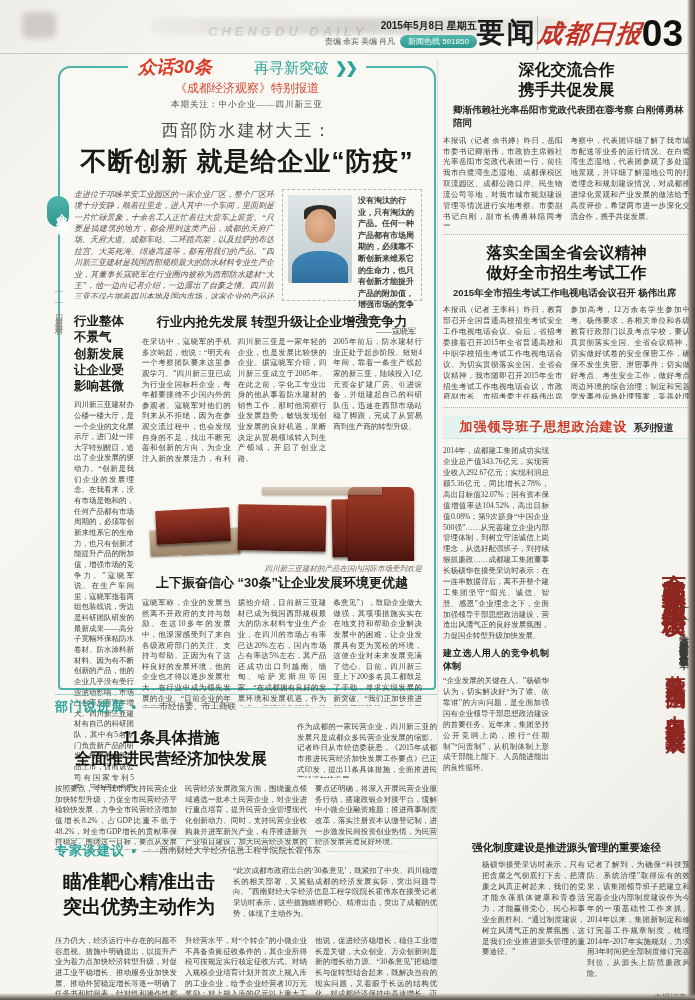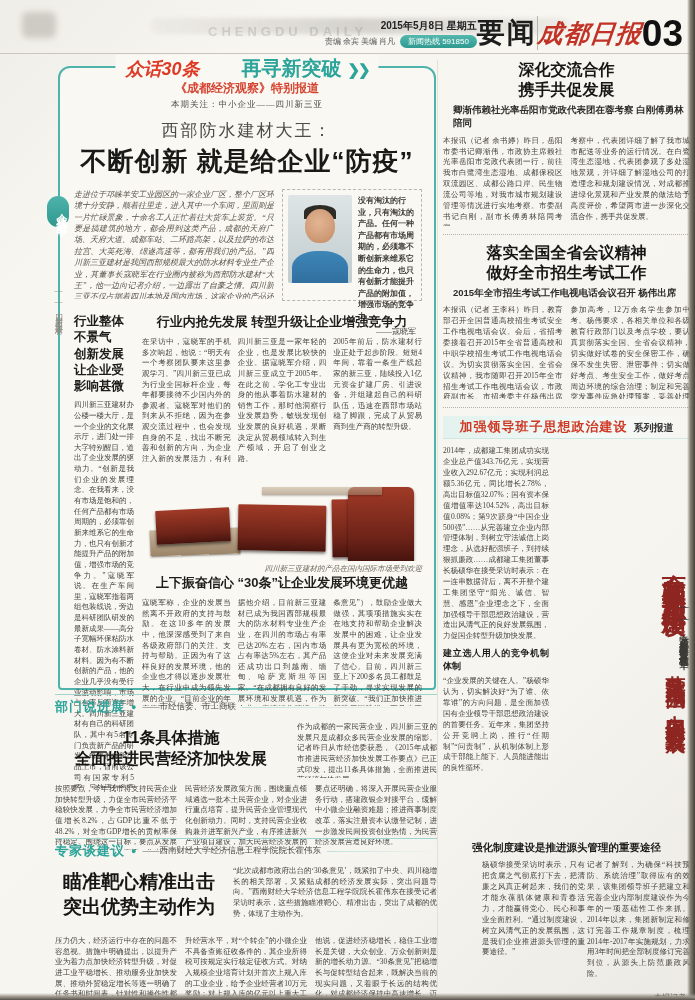--- a/index.html
+++ b/index.html
@@ -8,21 +8,21 @@
     font-family:"Liberation Serif","DejaVu Serif",serif;color:#3d3b38;}
   .edge-right{position:absolute;right:0;top:0;width:8px;height:100%;
     background:linear-gradient(90deg,rgba(90,85,76,0) 0%,#8a8478 40%,#45413a 100%);}
   .edge-bottom{position:absolute;left:0;bottom:0;width:100%;height:7px;
     background:linear-gradient(180deg,rgba(90,85,76,0) 0%,#9a948a 55%,#55504a 100%);}
   .smudge{position:absolute;left:150px;top:18px;width:420px;height:16px;border-radius:8px;
     background:linear-gradient(90deg,rgba(120,118,112,.05),rgba(120,118,112,.28),rgba(120,118,112,.08));filter:blur(2px);}
   .corner-smudge{position:absolute;left:22px;top:12px;width:34px;height:26px;border-radius:6px;
     background:rgba(100,96,88,.25);filter:blur(3px);}
   .watermark{position:absolute;left:208px;top:24px;font-family:"Liberation Sans",sans-serif;
-    font-size:13px;font-weight:bold;letter-spacing:4px;color:rgba(110,108,102,.22);}
+    font-size:13px;font-weight:bold;letter-spacing:4px;color:rgba(110,108,102,.22);font-style:italic;}
 
   
   .masthead{position:absolute;top:14px;right:12px;display:flex;align-items:center;}
   .mh-meta{display:flex;flex-direction:column;align-items:flex-end;gap:2px;}
   .mh-date{font-family:"Liberation Sans",sans-serif;font-size:10px;font-weight:bold;color:#222;}
   .mh-row2{display:flex;align-items:center;gap:5px;}
   .mh-editors{font-size:8px;color:#555;}
   .mh-hotline{background:linear-gradient(180deg,#53b8ae,#2f9a90);color:#fff;font-family:"Liberation Sans",sans-serif;
     font-size:8px;padding:1px 8px;border-radius:7px;white-space:nowrap;}
   .mh-section{font-size:28px;font-weight:900;color:#1c1c1c;font-family:Liberation Serif, serif;letter-spacing:2px;}
@@ -31,24 +31,24 @@
     font-family:"DejaVu Serif",serif;transform:skewX(-6deg);white-space:nowrap;}
   .mh-pageno{font-size:37px;font-weight:900;color:#111;font-family:"Liberation Sans",sans-serif;line-height:1;}
   .topline{position:absolute;left:0;top:53px;width:100%;height:1px;background:#c9c6bf;}
 
   
   .feature{position:absolute;left:58px;top:66px;width:378px;height:624px;
     border:2px solid #4eb3ab;border-radius:12px 12px 4px 4px;background:#faf8f3;box-sizing:border-box;}
   .banner{position:absolute;top:-13px;left:50%;transform:translateX(-50%);background:#faf8f3;
     padding:0 10px;white-space:nowrap;display:flex;align-items:baseline;gap:6px;}
   .banner-red{font-family:"Liberation Sans",sans-serif;font-weight:900;font-style:italic;font-size:18px;color:#dd3a25;}
-  .banner-teal{font-family:"Liberation Sans",sans-serif;font-weight:700;font-size:20px;color:#2ba49a;margin-left:36px;}
+  .banner-teal{font-family:"Liberation Sans",sans-serif;font-weight:400;font-size:15px;color:#2ba49a;margin-left:36px;}
   .banner-chev{color:#2ba49a;font-size:15px;font-weight:900;letter-spacing:-2px;}
   .series{margin-top:12px;text-align:center;font-family:"Liberation Sans",sans-serif;
-    font-weight:bold;font-size:12px;color:#d5432f;}
+    font-weight:normal;font-size:12px;color:#d5432f;}
   .series-sub{text-align:center;font-size:8.5px;color:#4a4a46;margin-top:2px;letter-spacing:1px;}
   .kicker{text-align:center;font-family:"Liberation Sans",sans-serif;font-size:17px;color:#4c4c48;margin-top:8px;letter-spacing:2px;}
   .headline{text-align:center;font-family:"Liberation Sans",sans-serif;font-weight:900;font-size:26px;
     color:#191917;margin-top:2px;letter-spacing:1px;}
   .side-tab{position:absolute;left:-13px;top:128px;width:22px;background:linear-gradient(180deg,#4eb3ab,#2f988f);
     border-radius:11px;padding:8px 0;color:#fff;writing-mode:vertical-rl;text-orientation:upright;
     text-align:center;font-family:"Liberation Sans",sans-serif;font-weight:bold;font-size:11px;letter-spacing:3px;}
   .side-tab-sub{position:absolute;left:-8px;top:218px;writing-mode:vertical-rl;text-orientation:upright;
     font-size:8px;color:#8a877f;letter-spacing:2px;}
   .intro-row{display:flex;gap:8px;margin:10px 12px 0 14px;}

